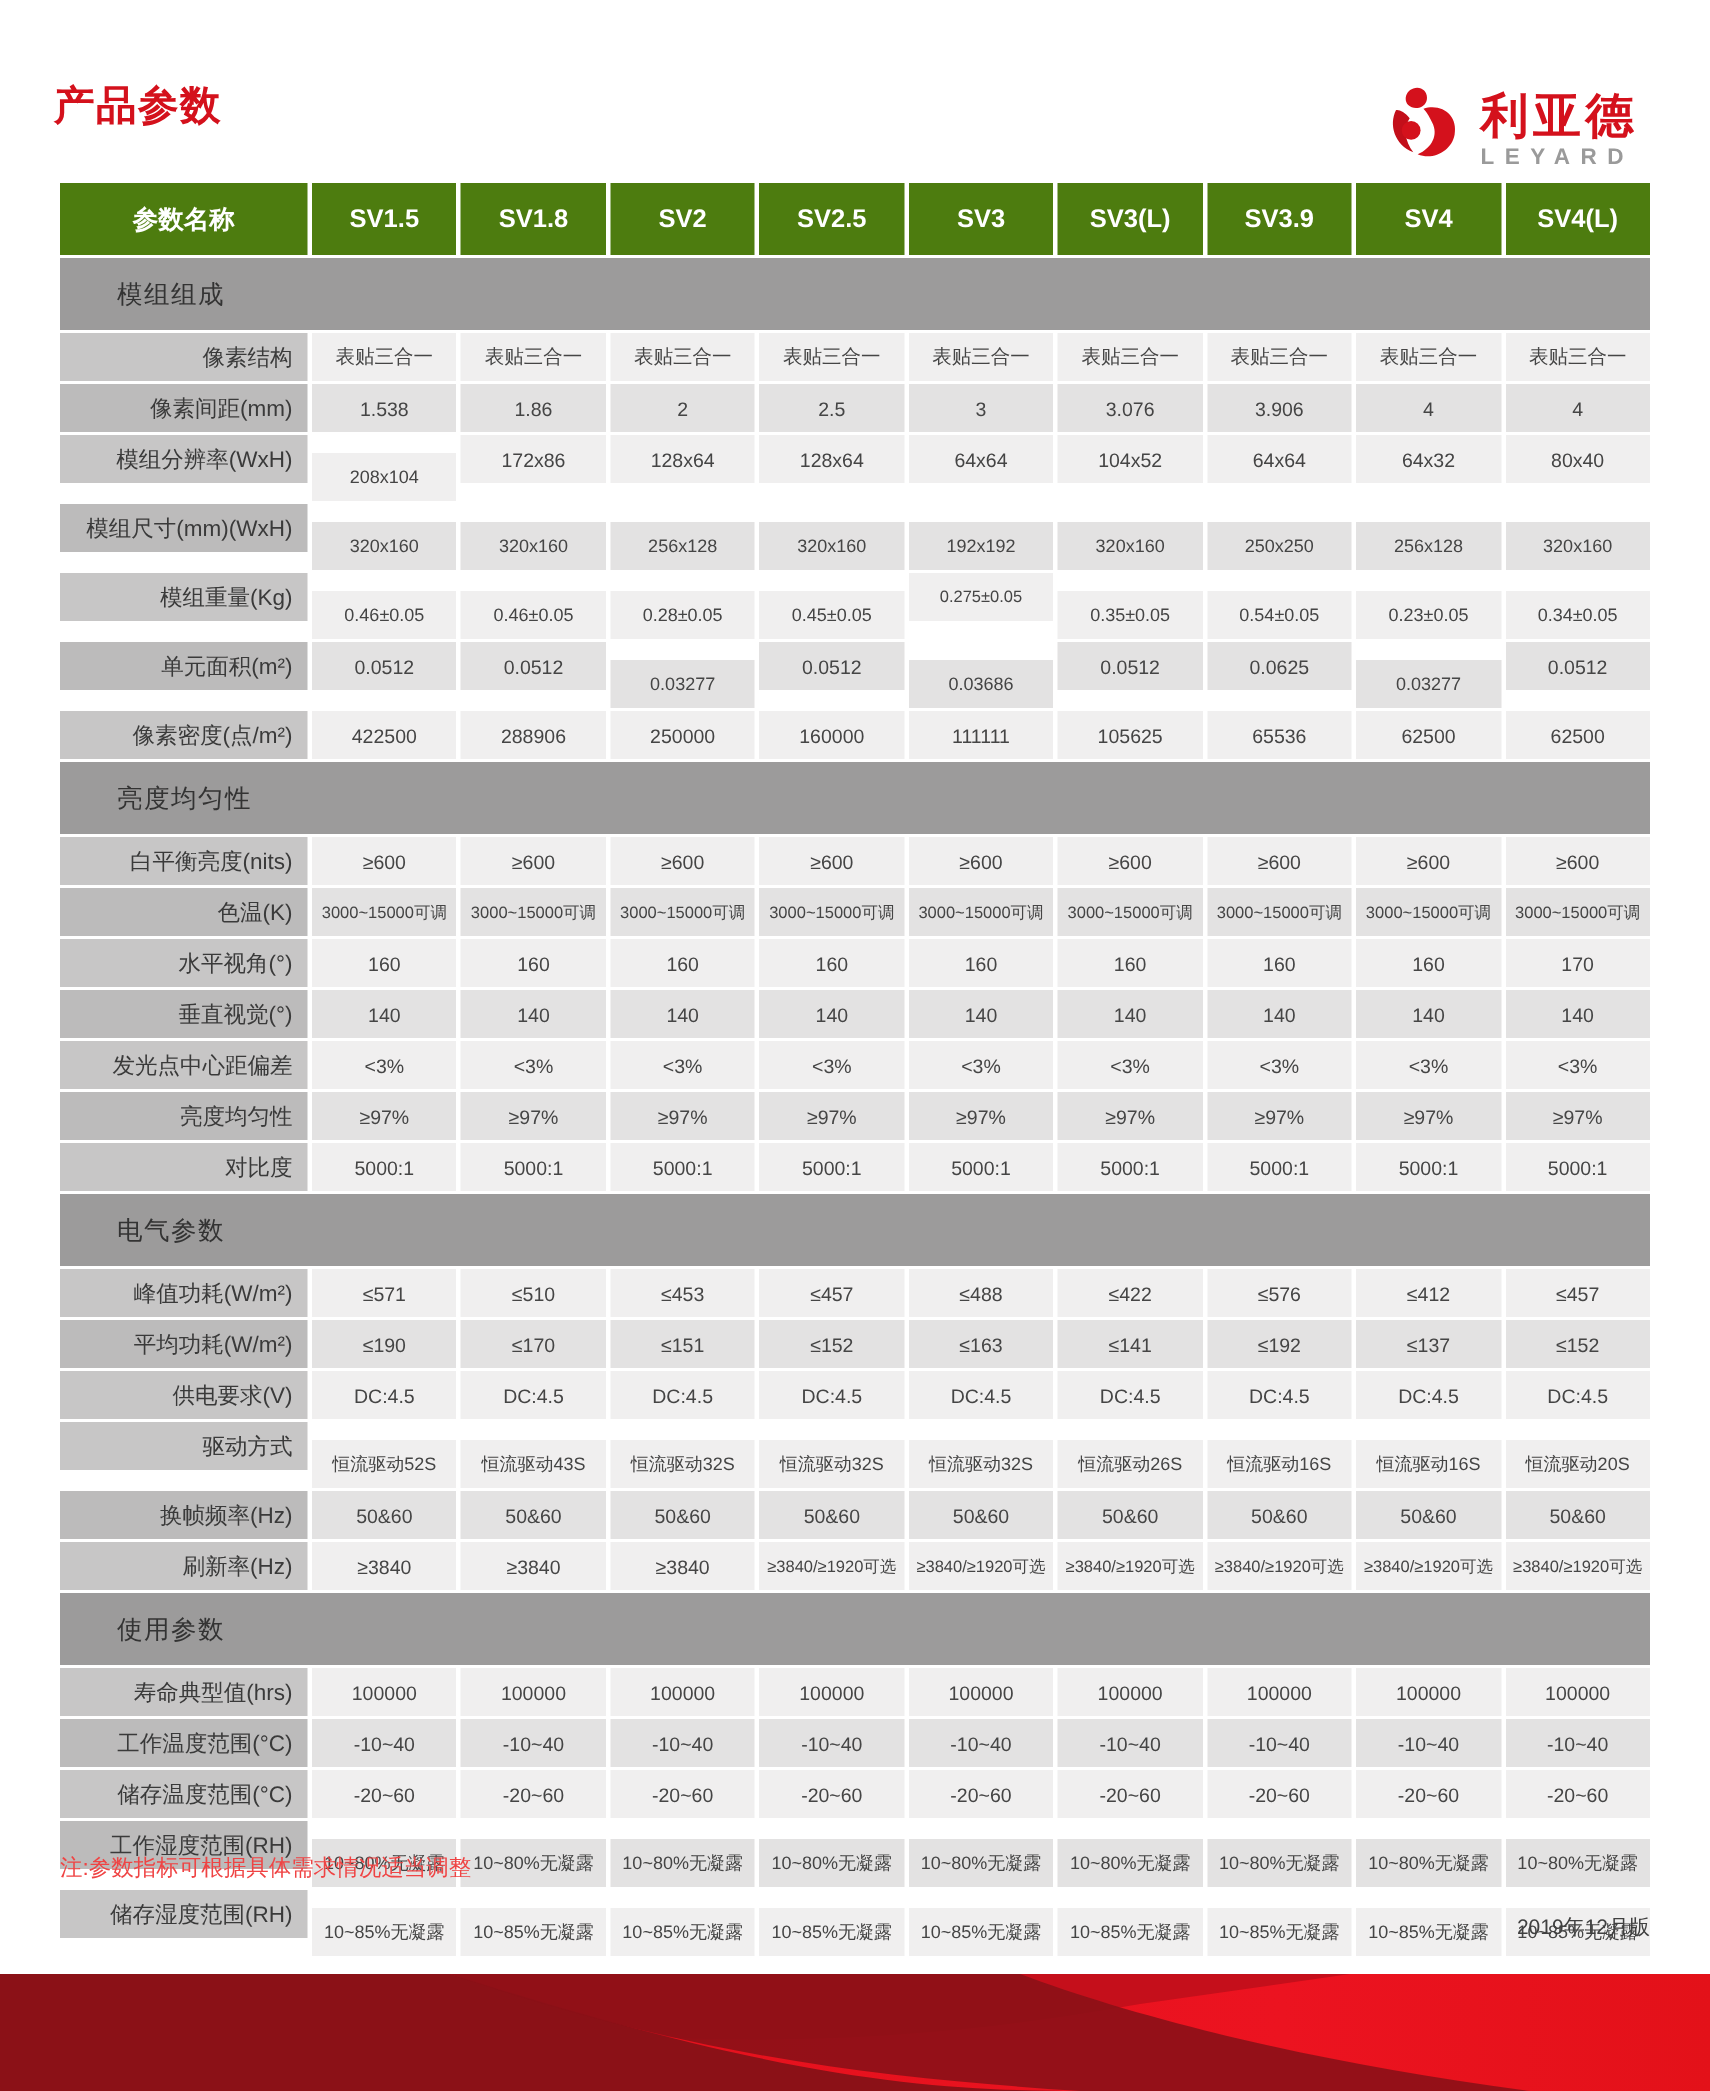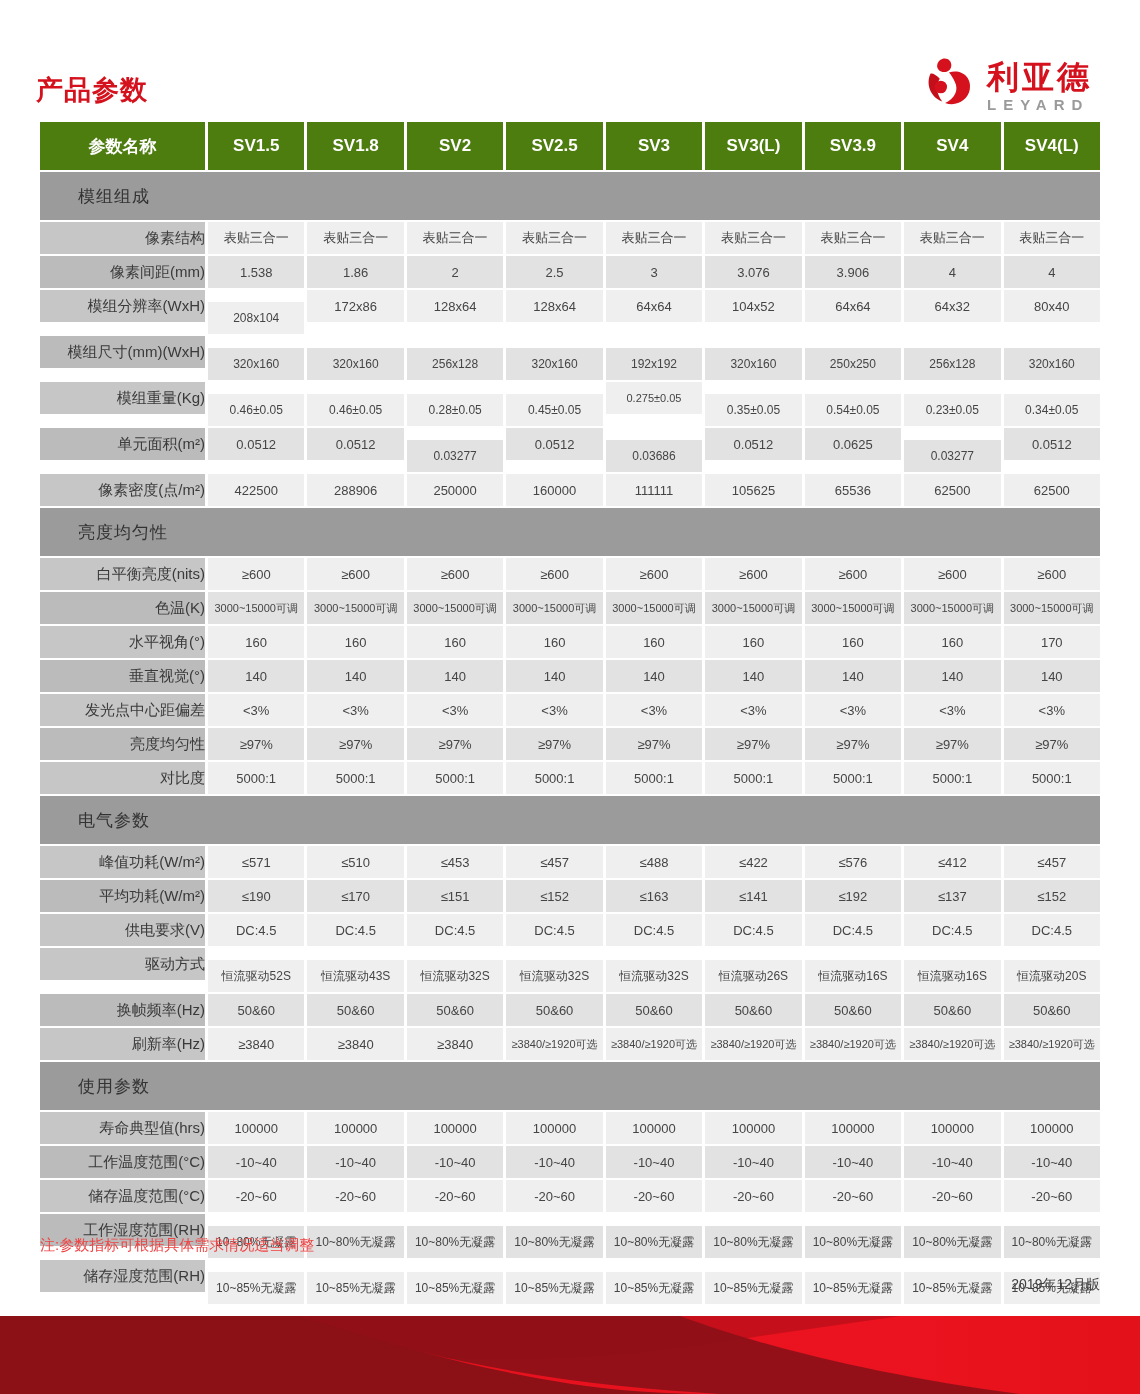--- a/index.html
+++ b/index.html
@@ -6,21 +6,21 @@
   html,body { background:#fff; }
   body {
     width:1140px; height:1394px;
     font-family:"Liberation Sans","DejaVu Sans",sans-serif;
     position:relative; overflow:hidden;
   }
   .page { width:1140px; height:1394px; position:relative; background:#fff; }
 
   
   .top-title {
-    position:absolute; left:36px; top:72px;
+    position:absolute; left:36px; top:52px;
     font-size:27px; font-weight:bold; color:#d4111c; letter-spacing:1px;
   }
   .brand { position:absolute; right:48px; top:34px; display:flex; align-items:center; gap:10px;margin-top:24px; }
   .brand-text { display:flex; flex-direction:column; line-height:1; }
   .brand-cn { font-size:32px; font-weight:bold; color:#d4111c; letter-spacing:3px; }
   .brand-en { font-size:15px; font-weight:bold; color:#9a9a9a; letter-spacing:7px; margin-top:4px; }
 
   
   .spec-table {
     position:absolute; left:40px; top:122px; width:1060px;
@@ -33,21 +33,21 @@
   .head-cell {
     height:48px; background:#4d7c0f; color:#fff;
     font-size:17px; font-weight:bold;
   }
   .section-bar {
     grid-column:1 / -1; height:48px; background:#9c9b9b;
     display:flex; align-items:center; padding-left:38px;
     font-size:17px; color:#333; letter-spacing:1px;
   }
   .label-cell {
-    height:32px; justify-content:flex-end; 
+    height:32px; justify-content:flex-end; padding-right:10px;
     font-size:15px; color:#3a3a3a; white-space:nowrap; text-align:right;
   }
   .value-cell { height:32px; font-size:13px; color:#454545; white-space:nowrap; }
   .value-cell.sz-m { font-size:12px;margin-top:12px; }
   .value-cell.sz-s { font-size:11px; }
   .row-light .label-cell { background:#c7c6c6; }
   .row-light .value-cell { background:#f0efef; }
   .row-dark  .label-cell { background:#bcbbbb; }
   .row-dark  .value-cell { background:#e3e2e2; }
   .row-contents { display:contents; }

